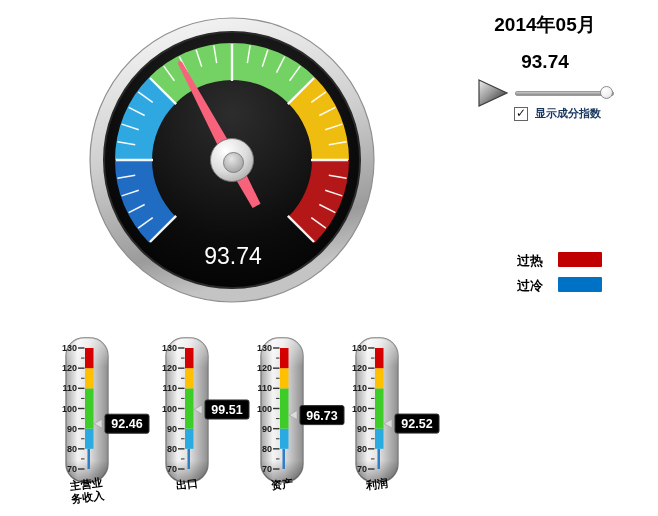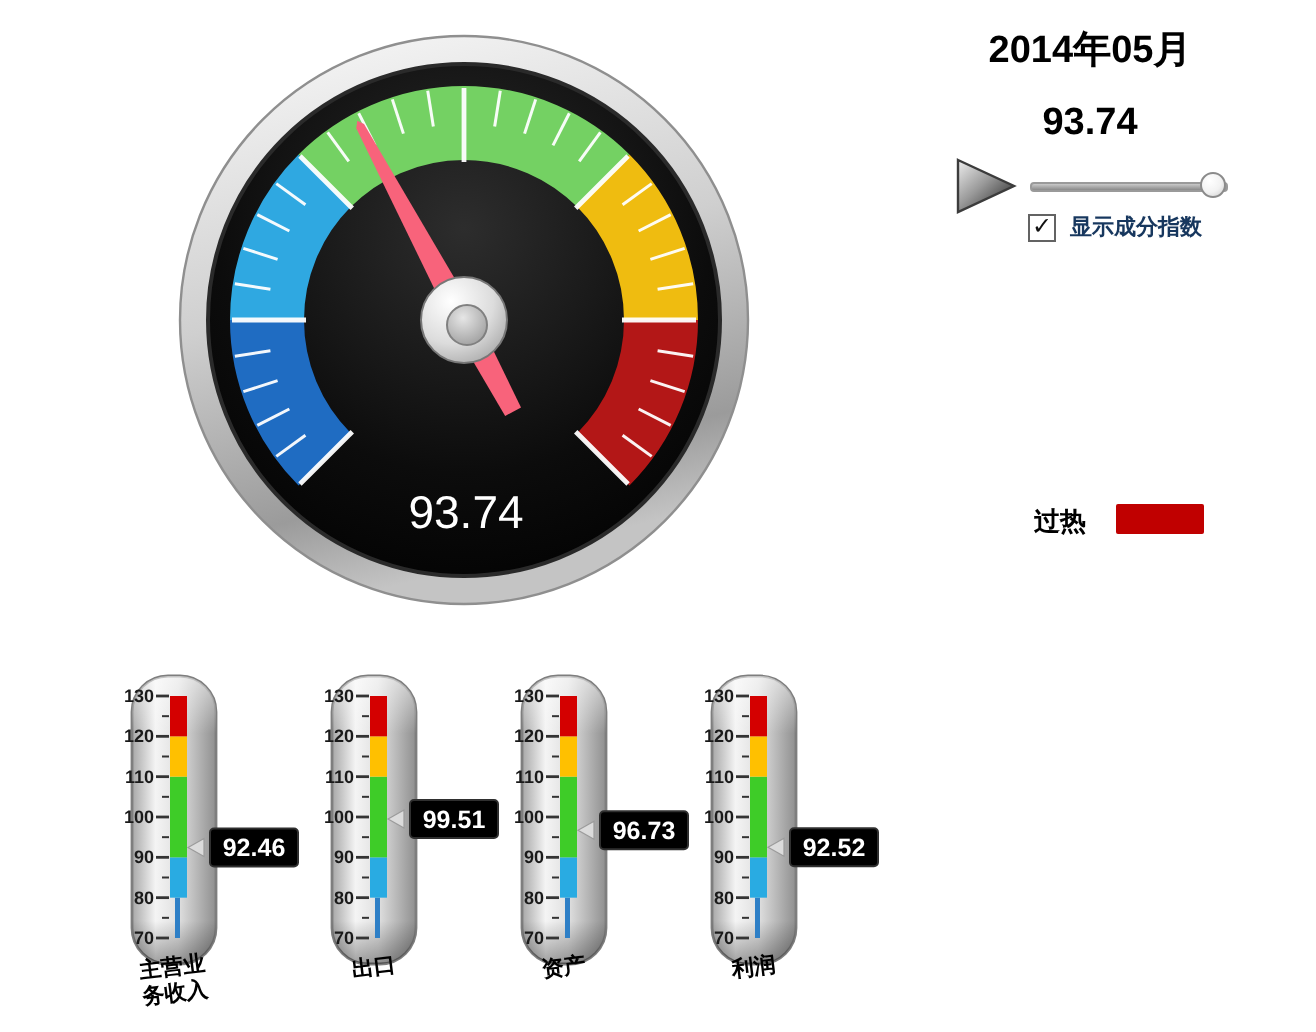--- a/index.html
+++ b/index.html
@@ -122,20 +122,24 @@
 <div id="checkbox-row" class="abs">
   <div id="checkbox-box">✓</div>
   <div id="checkbox-label" style="color: rgb(23, 55, 94);">显示成分指数</div>
 </div>
 
 <div id="legend" class="abs">
     <div class="lrow">
       <span class="ltext">过热</span>
       <span class="lswatch" style="background: rgb(192, 0, 0);"></span>
     </div>
+    <div class="lrow">
+      <span class="ltext">过冷</span>
+      <span class="lswatch" style="background: rgb(0, 114, 198);"></span>
+    </div>
   </div>
 
 <svg width="105" height="185" viewBox="0 0 105 185" class="thermo-svg" style="left: 56px;">
     <defs>
       <linearGradient id="bodyG0" x1="0" y1="0" x2="1" y2="0">
         <stop offset="0" stop-color="#a7a7a7"></stop>
         <stop offset="0.28" stop-color="#f4f4f4"></stop>
         <stop offset="0.55" stop-color="#e0e0e0"></stop>
         <stop offset="1" stop-color="#8f8f8f"></stop>
       </linearGradient>

